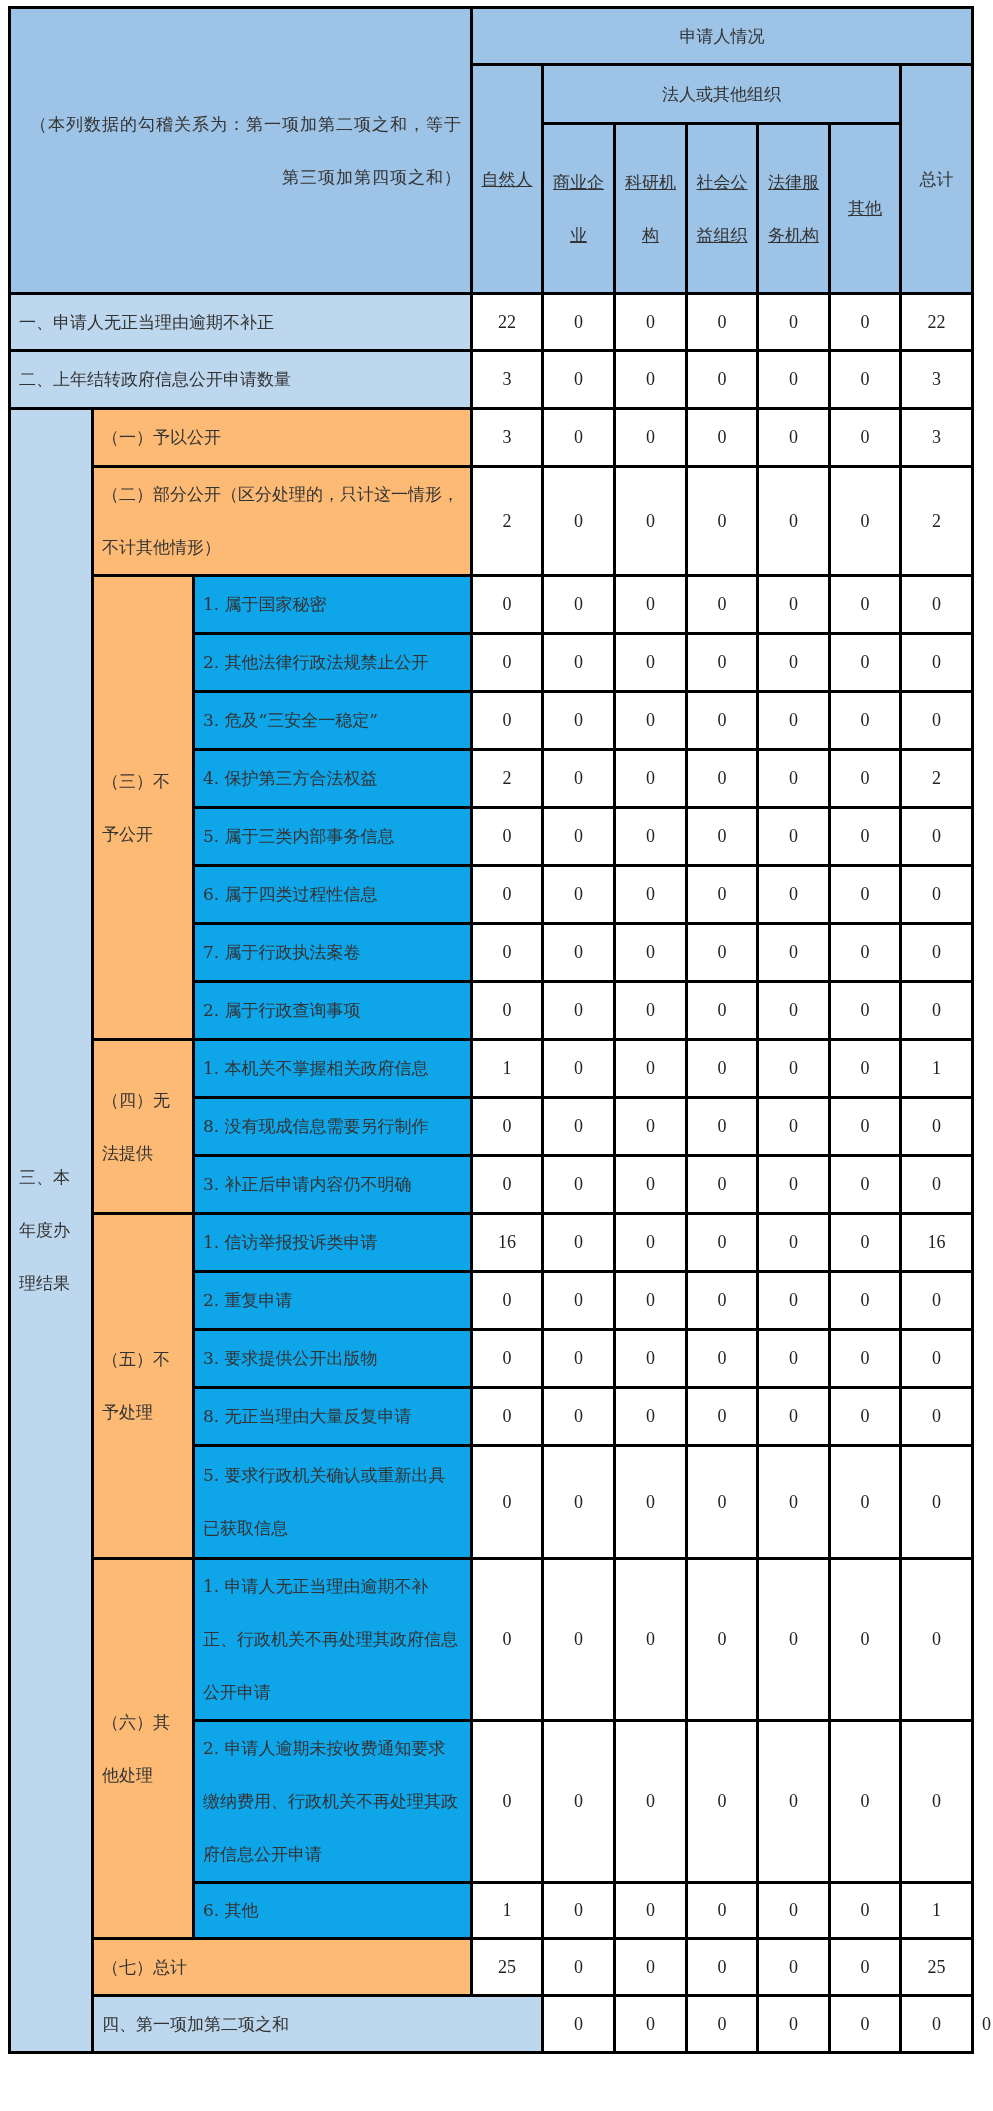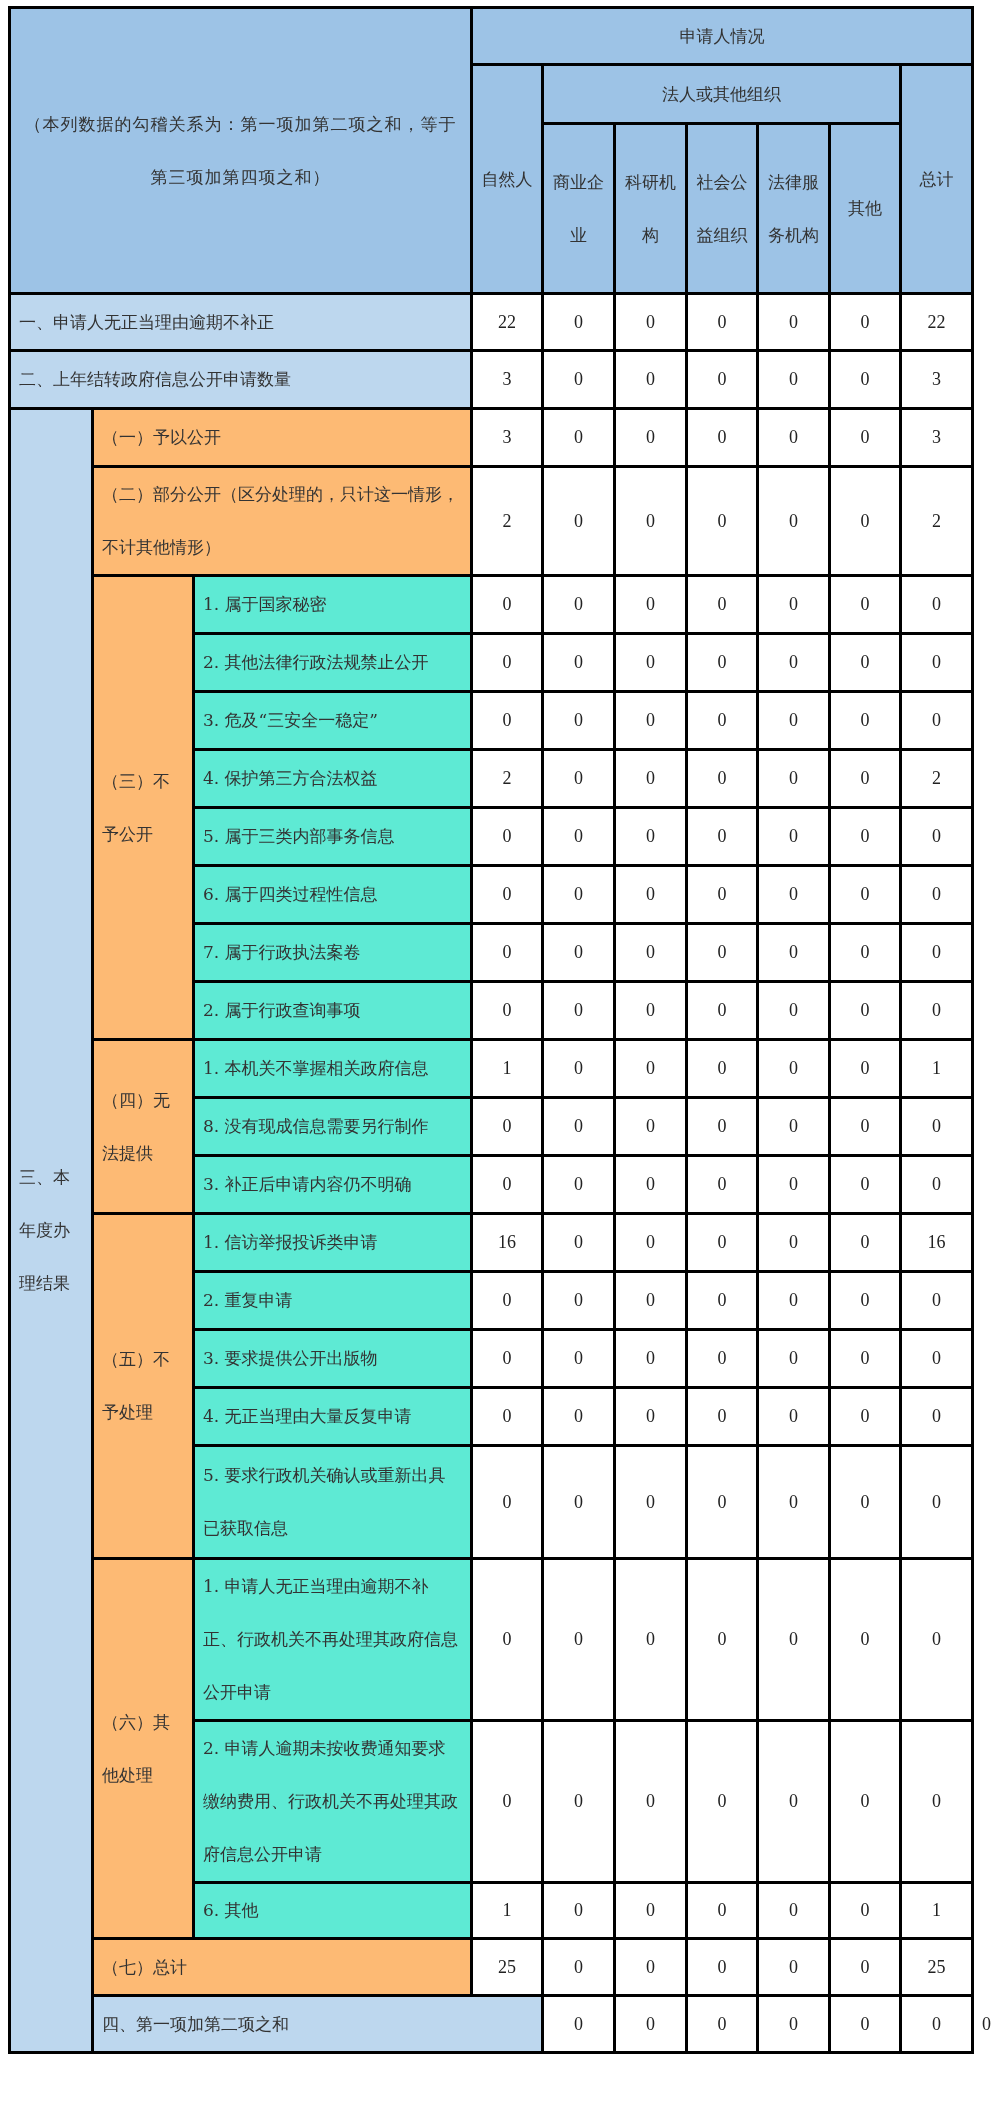--- a/index.html
+++ b/index.html
@@ -12,25 +12,25 @@
     font-size: 17px;
   }
   table.report td, table.report th {
     border: 3px solid #000;
     padding: 0 8px;
     font-weight: normal;
     line-height: 53px;
     vertical-align: middle;
   }
   .hdr { background: #9DC3E6; text-align: center; }
-  .hdr-note { text-align: center; line-height: 55px; letter-spacing: 1px; }
-  .hdr-v { line-height: 56px; padding: 0 4px; }
+  .hdr-note { text-align: right; line-height: 55px; letter-spacing: 1px; }
+  .hdr-v { line-height: 56px; padding: 0 4px; text-decoration: underline; }
   .lvl1 { background: #BDD7EE; text-align: left; }
   .lvl2 { background: #fdba74; text-align: left; }
-  .lvl3 { background: #5eead4; text-align: left; }
+  .lvl3 { background: #0ea5e9; text-align: left; }
   .num { background: #ffffff; text-align: center; font-family: "Liberation Serif", "DejaVu Serif", serif; font-size: 18px; color: #222; padding: 0; }
   .wrap { line-height: 56px; }
   .wrap3 { line-height: 52px; }
 </style>
 </head>
 <body>
 
 <table class="report">
   <colgroup>
     <col style="width:83px">
@@ -247,21 +247,21 @@
     <td class="lvl3">3. 要求提供公开出版物</td>
     <td class="num">0</td>
     <td class="num">0</td>
     <td class="num">0</td>
     <td class="num">0</td>
     <td class="num">0</td>
     <td class="num">0</td>
     <td class="num">0</td>
   </tr>
   <tr style="height:58px">
-    <td class="lvl3">4. 无正当理由大量反复申请</td>
+    <td class="lvl3">8. 无正当理由大量反复申请</td>
     <td class="num">0</td>
     <td class="num">0</td>
     <td class="num">0</td>
     <td class="num">0</td>
     <td class="num">0</td>
     <td class="num">0</td>
     <td class="num">0</td>
   </tr>
   <tr style="height:113px">
     <td class="lvl3 wrap">5. 要求行政机关确认或重新出具已获取信息</td>

